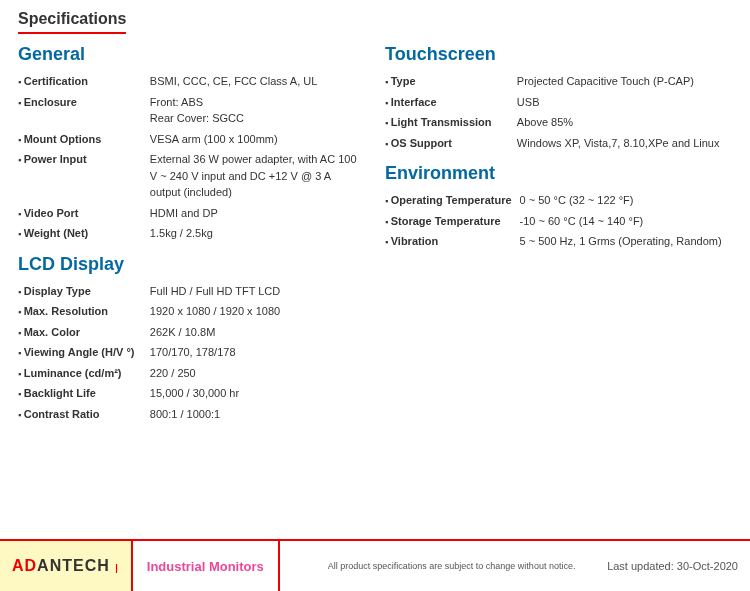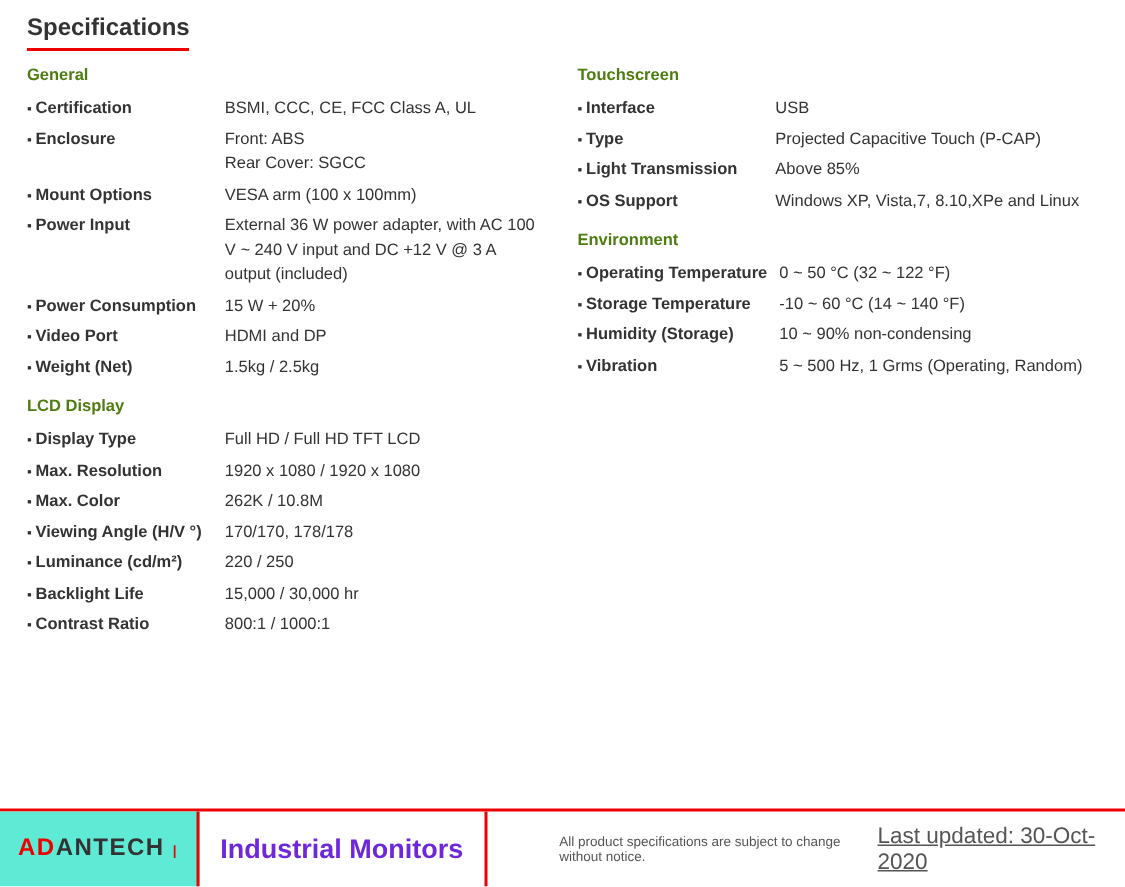--- a/index.html
+++ b/index.html
@@ -29,23 +29,23 @@
     }
     .col-left {
       flex: 1;
       min-width: 320px;
     }
     .col-right {
       flex: 1;
       min-width: 300px;
     }
     .section-title {
-      font-size: 11px;
-      font-weight: bold;
-      color: #4d7c0f;
+      font-size: 18px;
+      font-weight: bold;
+      color: #0369a1;
       margin-bottom: 6px;
       margin-top: 10px;
     }
     .spec-table {
       width: 100%;
       border-collapse: collapse;
     }
     .spec-table tr td {
       padding: 2px 2px 2px 0;
       vertical-align: top;
@@ -66,21 +66,21 @@
       position: absolute;
       bottom: 0;
       left: 0;
       right: 0;
       height: 52px;
       border-top: 2px solid #e00;
       display: flex;
       align-items: stretch;
     }
     .footer-brand {
-      background: #5eead4;
+      background: #fef9c3;
       display: flex;
       align-items: center;
       padding: 0 12px;
       border-right: 2px solid #e00;
     }
     .footer-brand-text {
       font-size: 16px;
       font-weight: bold;
       color: #e00;
       letter-spacing: 1px;
@@ -88,40 +88,39 @@
     .footer-brand-text span {
       color: #333;
     }
     .footer-middle {
       display: flex;
       align-items: center;
       padding: 0 14px;
       border-right: 2px solid #e00;
     }
     .footer-middle-text {
-      font-size: 18px;
-      font-weight: bold;
-      color: #6d28d9;
+      font-size: 13px;
+      font-weight: bold;
+      color: #ec4899;
     }
     .footer-note {
       display: flex;
       align-items: center;
       padding: 0 12px;
       flex: 1;
       justify-content: space-between;
     }
     .footer-note-left {
       font-size: 9px;
       color: #555;
       margin-left: 36px;
     }
     .footer-note-right {
-      font-size: 15px;
+      font-size: 11px;
       color: #555;
-      text-decoration: underline;
     }
   </style>
 </head>
 <body>
 
 <div class="page-wrapper">
   <div class="page-title">Specifications</div>
 
   <div class="two-col">
 
@@ -141,24 +140,20 @@
               </tr>
               <tr>
                 <td>Mount Options</td>
                 <td>VESA arm (100 x 100mm)</td>
               </tr>
               <tr>
                 <td>Power Input</td>
                 <td>External 36 W power adapter, with AC 100 V ~ 240 V input and DC +12 V @ 3 A output (included)</td>
               </tr>
               <tr>
-                <td>Power Consumption</td>
-                <td>15 W + 20%</td>
-              </tr>
-              <tr>
                 <td>Video Port</td>
                 <td>HDMI and DP</td>
               </tr>
               <tr>
                 <td>Weight (Net)</td>
                 <td>1.5kg / 2.5kg</td>
               </tr>
             </tbody>
         </table>
       </div>
@@ -200,28 +195,28 @@
       </div>
     </div>
 
     <div class="col-right">
 
       <div>
         <div class="section-title">Touchscreen</div>
         <table class="spec-table">
           <tbody id="touchscreen-tbody">
               <tr>
+                <td>Type</td>
+                <td>Projected Capacitive Touch (P-CAP)</td>
+              </tr>
+              <tr>
                 <td>Interface</td>
                 <td>USB</td>
               </tr>
               <tr>
-                <td>Type</td>
-                <td>Projected Capacitive Touch (P-CAP)</td>
-              </tr>
-              <tr>
                 <td>Light Transmission</td>
                 <td>Above 85%</td>
               </tr>
               <tr>
                 <td>OS Support</td>
                 <td>Windows XP, Vista,7, 8.10,XPe and Linux</td>
               </tr>
             </tbody>
         </table>
       </div>
@@ -230,24 +225,20 @@
         <div class="section-title">Environment</div>
         <table class="spec-table">
           <tbody id="environment-tbody">
               <tr>
                 <td>Operating Temperature</td>
                 <td>0 ~ 50 °C (32 ~ 122 °F)</td>
               </tr>
               <tr>
                 <td>Storage Temperature</td>
                 <td>-10 ~ 60 °C (14 ~ 140 °F)</td>
-              </tr>
-              <tr>
-                <td>Humidity (Storage)</td>
-                <td>10 ~ 90% non-condensing</td>
               </tr>
               <tr>
                 <td>Vibration</td>
                 <td>5 ~ 500 Hz, 1 Grms (Operating, Random)</td>
               </tr>
             </tbody>
         </table>
       </div>
     </div>
   </div>

